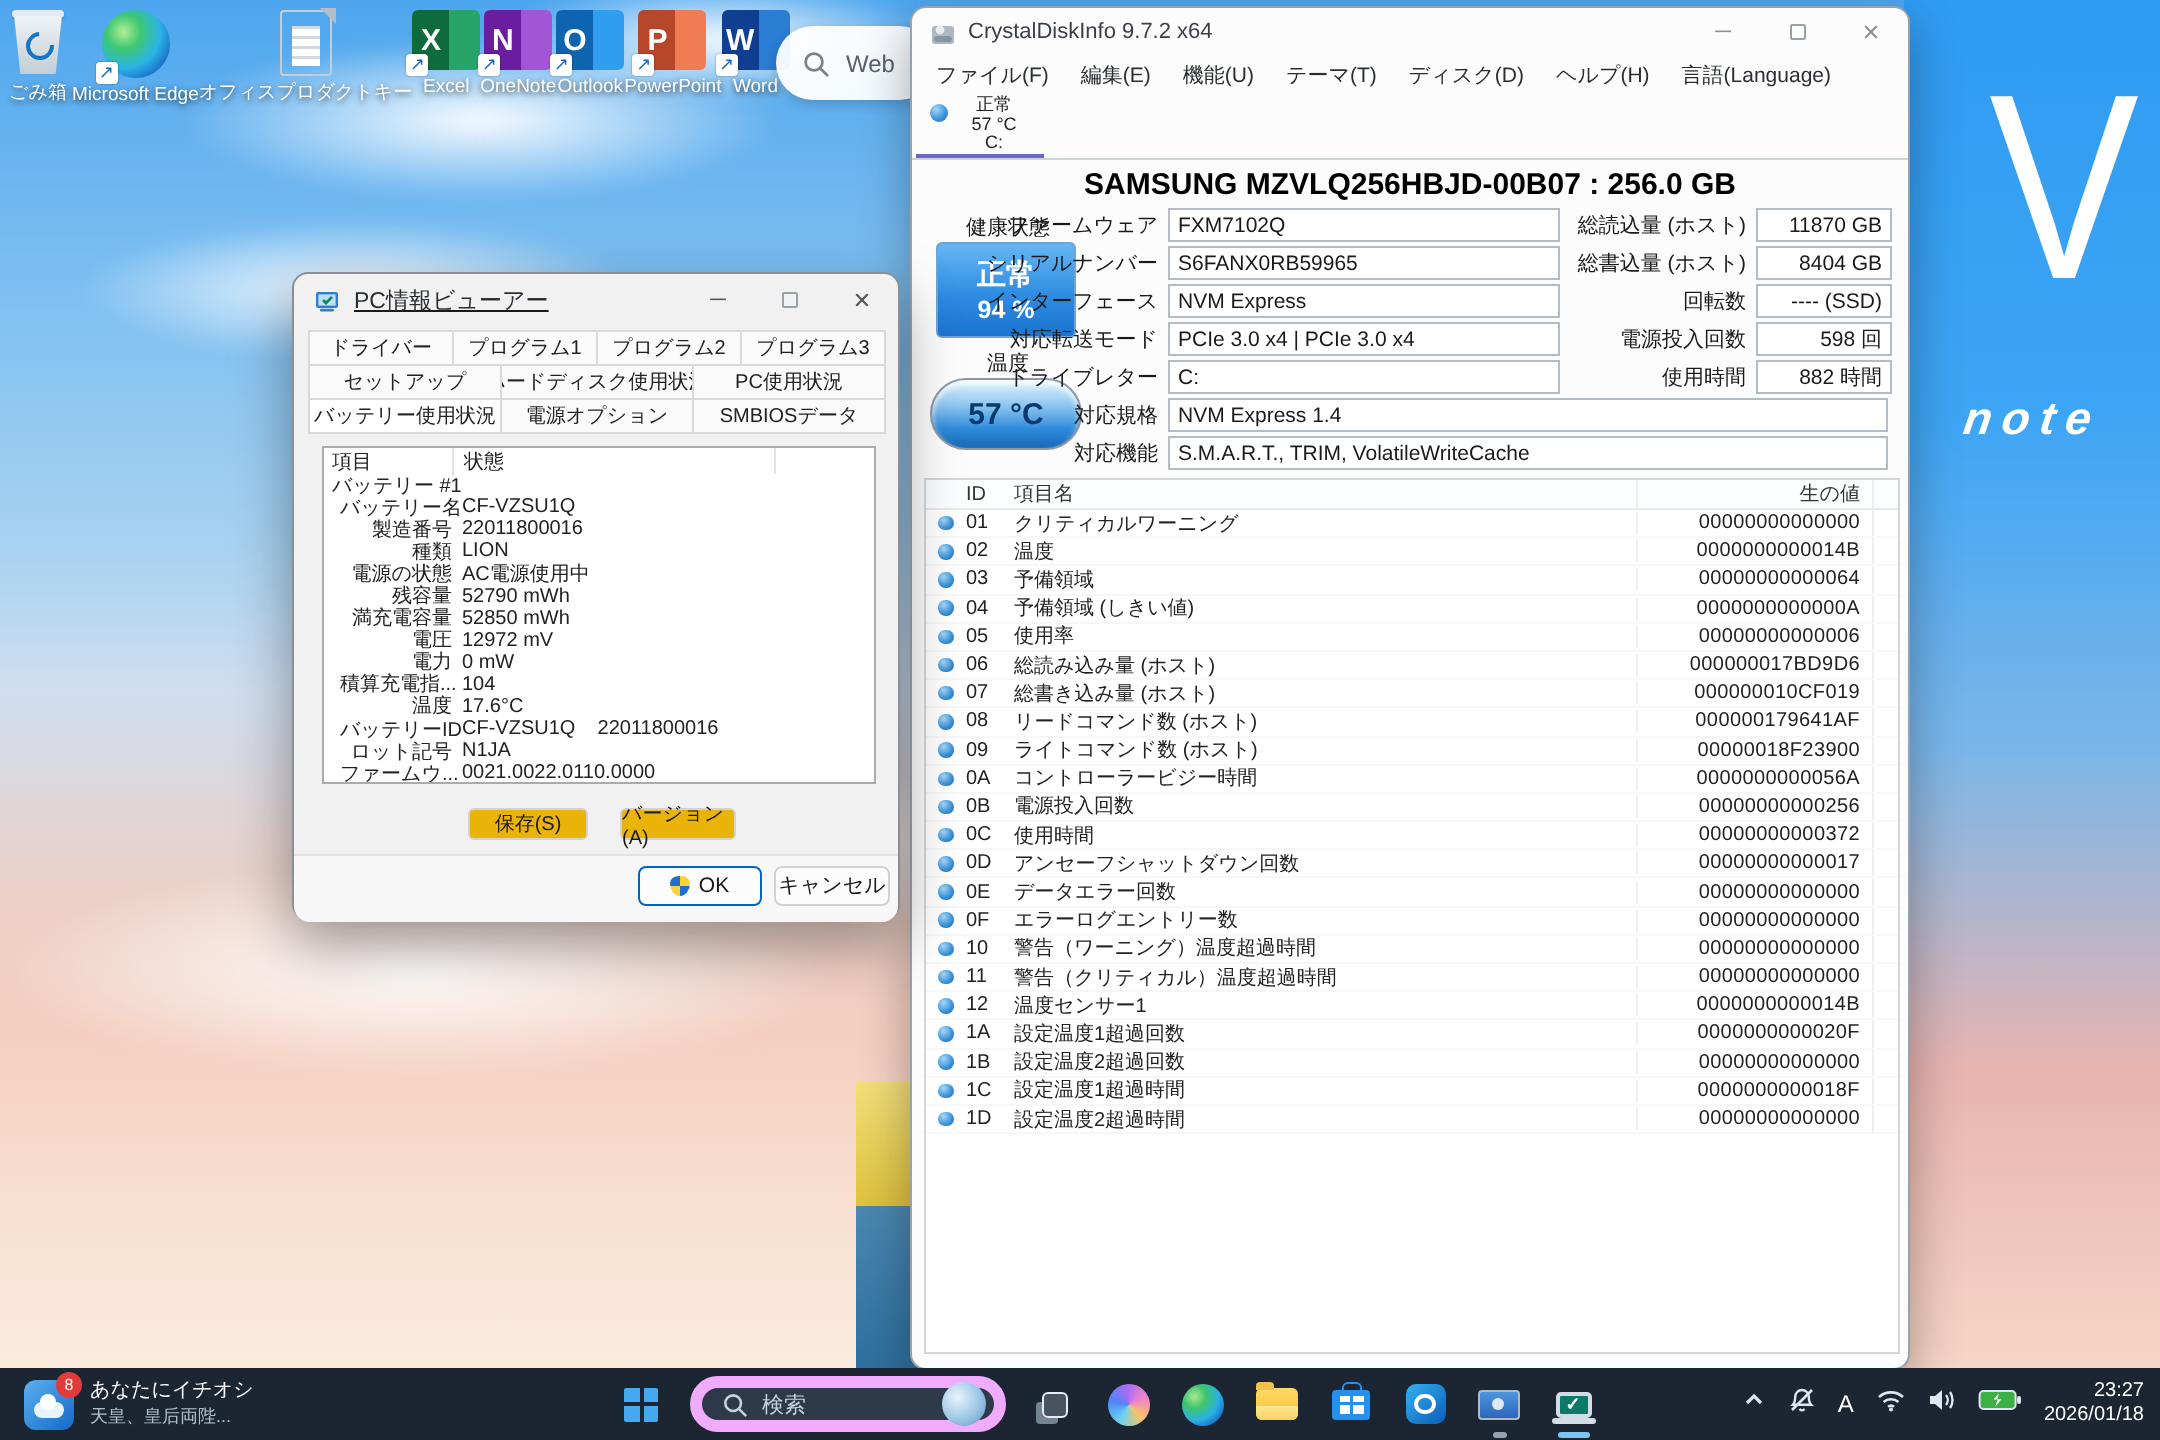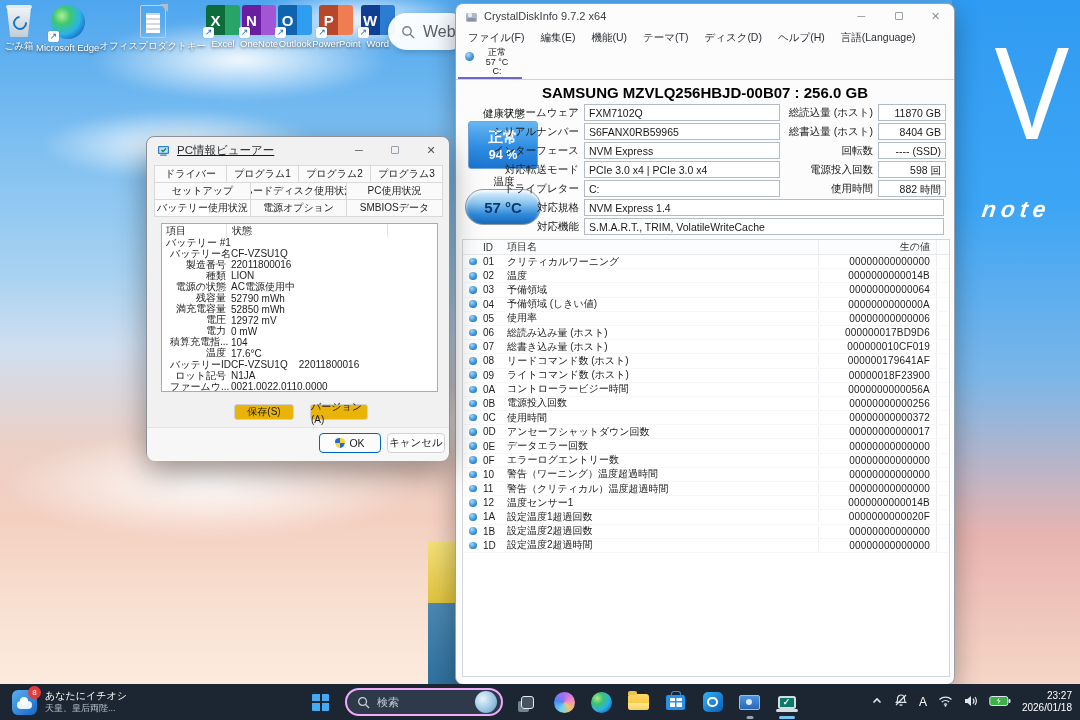--- a/index.html
+++ b/index.html
@@ -34,21 +34,21 @@
   .dico[data-icon="powerpoint"]{background:linear-gradient(90deg,#b7472a 0 55%,#f07c52 55%);border-radius:3px;height:30px;}
   .dico[data-icon="word"]{background:linear-gradient(90deg,#103f91 0 55%,#2b7cd3 55%);border-radius:3px;height:30px;}
   .dico[data-icon="edge"] .shortcut,.dico[data-icon="excel"] .shortcut,.dico[data-icon="onenote"] .shortcut,
   .dico[data-icon="outlook"] .shortcut,.dico[data-icon="powerpoint"] .shortcut,.dico[data-icon="word"] .shortcut{
     position:absolute;left:-3px;bottom:-3px;width:11px;height:11px;background:#fff;border-radius:2px;color:#1a66c8;
     font-size:9px;line-height:11px;text-align:center;box-shadow:0 0 1px rgba(0,0,0,.45);display:block;}
   .shortcut{display:none;}
   
   .dsearch{position:absolute;left:388px;top:13px;width:80px;height:37px;border-radius:19px;background:rgba(255,255,255,.94);
     display:flex;align-items:center;padding-left:13px;gap:8px;z-index:2;box-shadow:0 2px 6px rgba(0,0,0,.18);}
-  .dsearch span{font-size:16px;color:#5a6068;}
+  .dsearch span{font-size:12px;color:#5a6068;}
   
   .cdi{position:absolute;left:455px;top:3px;width:500px;height:682px;background:#fcfcfd;border:1px solid #98a2ac;
     border-radius:8px;box-shadow:0 10px 26px rgba(0,0,0,.33);z-index:3;font-size:10.5px;color:#1a1a1a;}
   .cdi-titlebar{position:relative;height:24px;display:flex;align-items:center;padding-left:9px;gap:6px;}
   .cdi-title{font-size:11px;color:#3a3f45;}
   .winbtns{position:absolute;right:0;top:0;height:24px;display:flex;}
   .winbtn{width:37px;height:24px;display:flex;align-items:center;justify-content:center;color:#8a9096;font-size:11px;}
   .winbtn .sq{width:8px;height:8px;border:1px solid #9aa0a8;border-radius:1px;}
   .cdi-menubar{height:19px;display:flex;align-items:center;padding-left:4px;}
   .cdi-menu{padding:0 8px;font-size:10.5px;color:#2a2e33;}
@@ -129,21 +129,21 @@
   .wicon::after{content:"";position:absolute;left:8px;top:7px;width:8px;height:8px;border-radius:50%;background:#fff;}
   .wbadge{position:absolute;right:-4px;top:-4px;width:13px;height:13px;border-radius:50%;background:#e23b3b;color:#fff;
     font-size:8px;display:flex;align-items:center;justify-content:center;z-index:1;}
   .wtxt{display:flex;flex-direction:column;line-height:12px;}
   .wl1{font-size:10px;color:#fff;}
   .wl2{font-size:9px;color:#b4c0cd;}
   .tb-center{position:absolute;left:308px;top:0;height:36px;display:flex;align-items:center;gap:12px;}
   .start{position:relative;width:17px;height:17px;background:#46aaf2;border-radius:1px;}
   .start::before{content:"";position:absolute;left:0;right:0;top:7.5px;height:2px;background:#1c2632;}
   .start::after{content:"";position:absolute;top:0;bottom:0;left:7.5px;width:2px;background:#1c2632;}
-  .tbsearch{width:158px;height:28px;border-radius:14px;background:#2e3a49;border:2px solid #f0abfc;display:flex;align-items:center;
+  .tbsearch{width:158px;height:28px;border-radius:14px;background:#2e3a49;border:6px solid #f0abfc;display:flex;align-items:center;
     padding:0 4px 0 10px;gap:7px;}
   .tbsearch span{font-size:11px;color:#c8d2dc;}
   .tbsimg{margin-left:auto;width:22px;height:22px;border-radius:50%;background:radial-gradient(circle at 35% 35%,#e8f4fc,#9cc6e4 55%,#5e93c0);}
   .tbi{position:relative;width:25px;height:25px;display:flex;align-items:center;justify-content:center;}
   .tbi[data-running="true"]::after{content:"";position:absolute;bottom:-4px;left:50%;transform:translateX(-50%);
     width:7px;height:2.5px;border-radius:2px;background:#93a2b0;}
   .tbi[data-active="true"]::after{width:16px;background:#7cc2f0;}
   .tbi .s{position:relative;}
   .tbi[data-icon="taskview"] .s{width:13px;height:13px;border:1.6px solid #e6ecf2;border-radius:3px;background:rgba(150,170,185,.35);box-shadow:-4px 4px 0 -1px rgba(130,150,165,.85);}
   .tbi[data-icon="copilot"] .s{width:21px;height:21px;border-radius:50%;background:conic-gradient(from 210deg,#6ad2f2,#4f86f6,#a86cf2,#ef86c8,#f2c46a,#6ad2f2);}
@@ -544,20 +544,27 @@
           </div>
 
           <div class="srow" data-interactable="false">
             <span class="sdot" data-interactable="false"></span>
             <span class="scol-id sid" data-interactable="false">1B</span>
             <span class="scol-name sname" data-interactable="false">設定温度2超過回数</span>
             <span class="scol-raw sraw" data-interactable="false">00000000000000</span>
             <span class="scol-sp" data-interactable="false"></span>
           </div>
 
+          <div class="srow" data-interactable="false">
+            <span class="sdot" data-interactable="false"></span>
+            <span class="scol-id sid" data-interactable="false">1C</span>
+            <span class="scol-name sname" data-interactable="false">設定温度1超過時間</span>
+            <span class="scol-raw sraw" data-interactable="false">0000000000018F</span>
+            <span class="scol-sp" data-interactable="false"></span>
+          </div>
 
           <div class="srow" data-interactable="false">
             <span class="sdot" data-interactable="false"></span>
             <span class="scol-id sid" data-interactable="false">1D</span>
             <span class="scol-name sname" data-interactable="false">設定温度2超過時間</span>
             <span class="scol-raw sraw" data-interactable="false">00000000000000</span>
             <span class="scol-sp" data-interactable="false"></span>
           </div>
         </div>
     </div>

